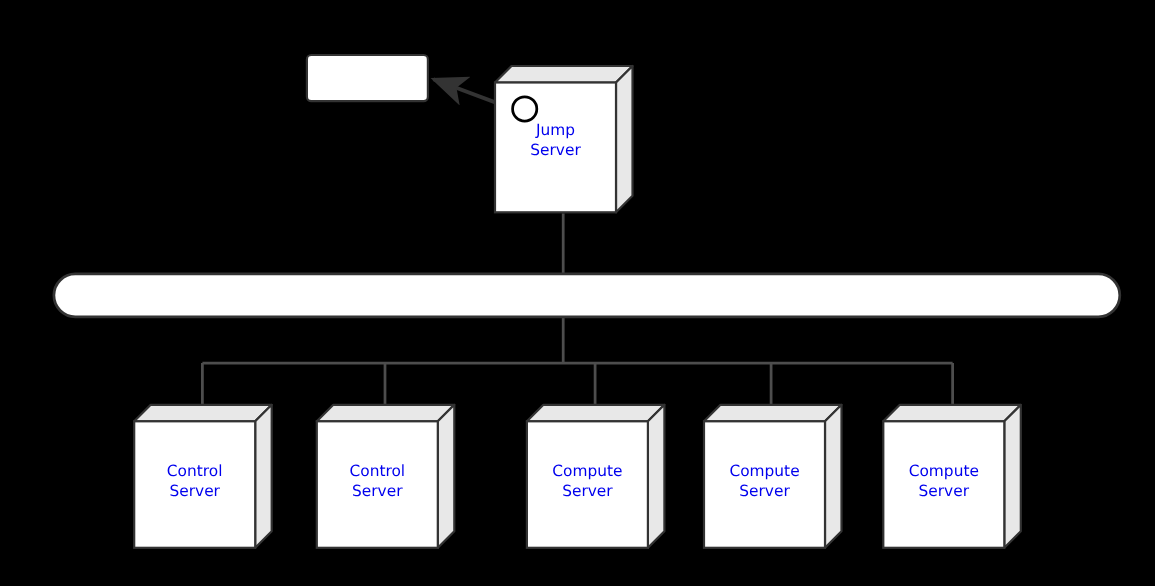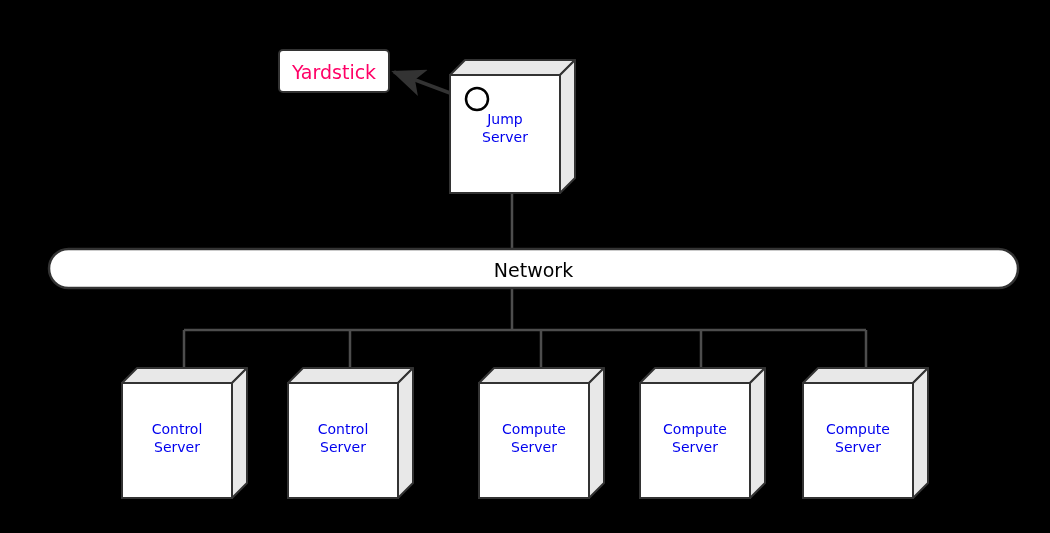--- a/index.html
+++ b/index.html
@@ -113,25 +113,23 @@
       <rect x="640" y="383" width="110" height="115" fill="#FFFFFF" stroke="#333333" stroke-width="2"></rect>
     </g>
 
     <g>
       <polygon points="803,383 818,368 928,368 913,383" fill="#E8E8E8" stroke="#333333" stroke-width="2" stroke-linejoin="round"></polygon>
       <polygon points="913,383 928,368 928,483 913,498" fill="#E8E8E8" stroke="#333333" stroke-width="2" stroke-linejoin="round"></polygon>
       <rect x="803" y="383" width="110" height="115" fill="#FFFFFF" stroke="#333333" stroke-width="2"></rect>
     </g>
   </svg>
 
-  <div class="node-label yardstick-label" style="left:279px; top:60px; width:110px;">Yardstick</div>
 
   <div class="node-label server-label" style="left:450px; top:110px; width:110px;"><span>Jump</span><br><span>Server</span></div>
 
-  <div class="node-label network-label" style="left:49px; top:258px; width:969px;">Network</div>
 
   <div class="node-label server-label" style="left:122px; top:420px; width:110px;"><span>Control</span><br><span>Server</span></div>
 
   <div class="node-label server-label" style="left:288px; top:420px; width:110px;"><span>Control</span><br><span>Server</span></div>
 
   <div class="node-label server-label" style="left:479px; top:420px; width:110px;"><span>Compute</span><br><span>Server</span></div>
 
   <div class="node-label server-label" style="left:640px; top:420px; width:110px;"><span>Compute</span><br><span>Server</span></div>
 
   <div class="node-label server-label" style="left:803px; top:420px; width:110px;"><span>Compute</span><br><span>Server</span></div>

